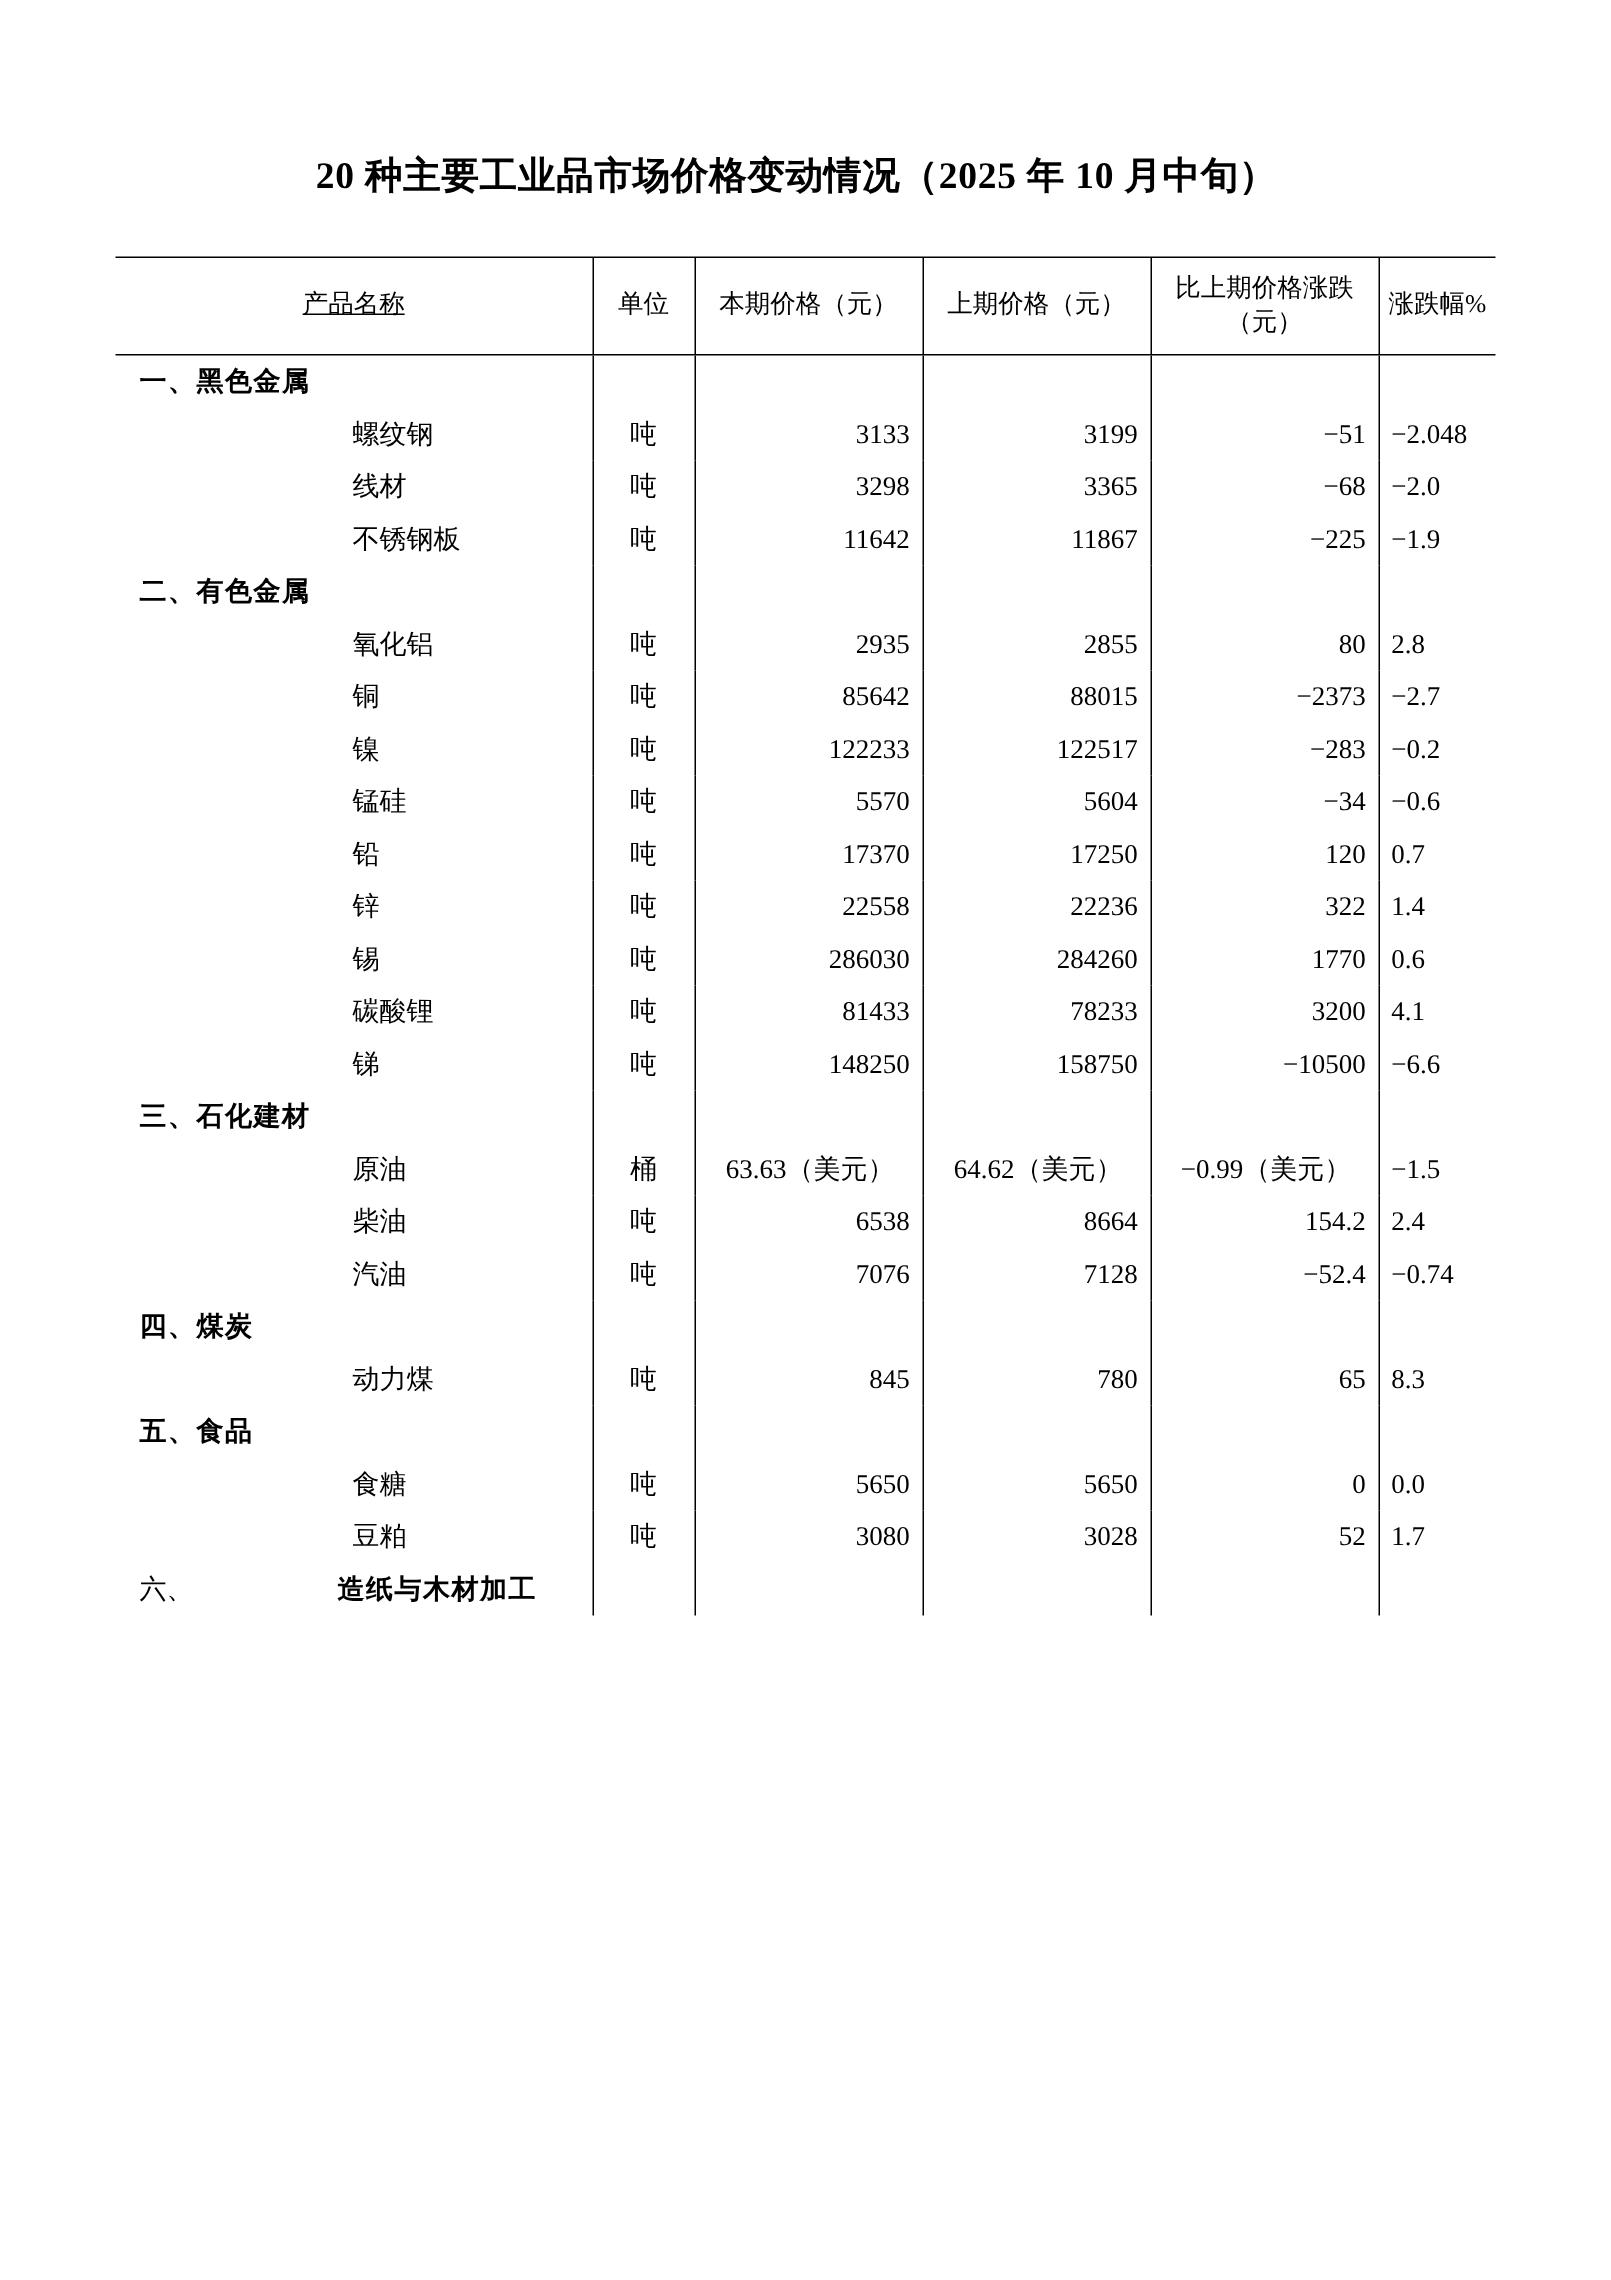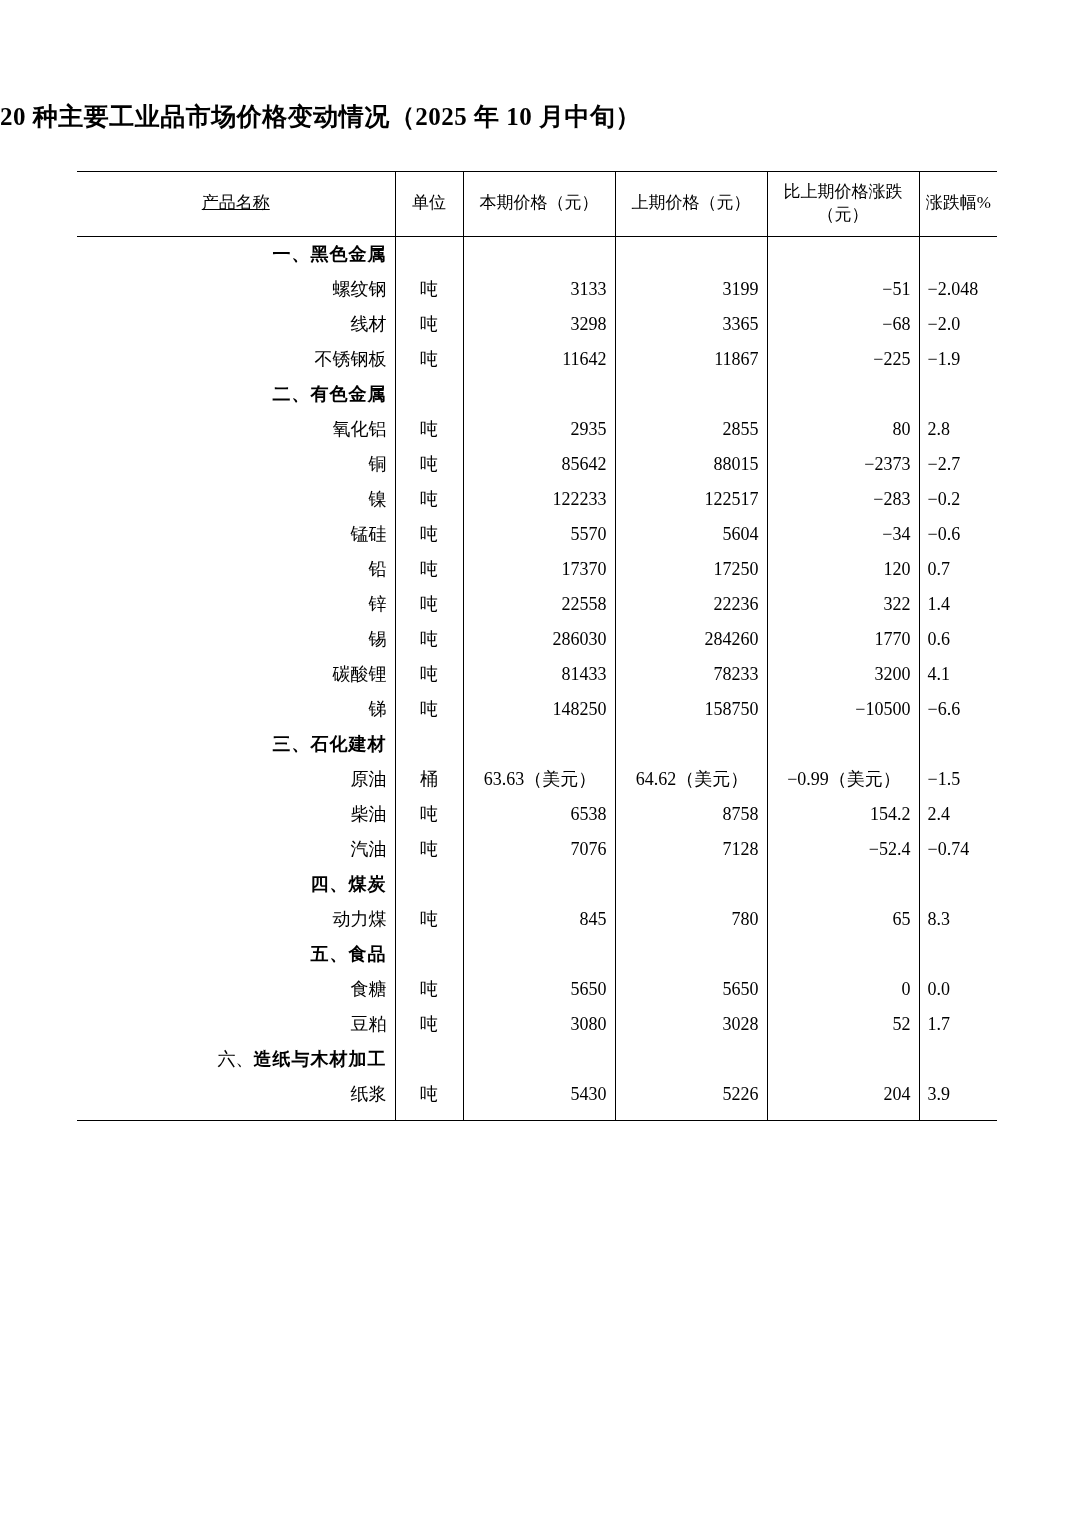--- a/index.html
+++ b/index.html
@@ -15,21 +15,21 @@
     position: relative;
   }
   .page {
     width: 1074px;
     height: 1520px;
     box-sizing: border-box;
     padding: 0;
     position: relative;
   }
   .doc-title {
-    text-align: left;
+    text-align: center;
     font-size: 25px;
     font-weight: bold;
     letter-spacing: 0.5px;
     margin: 100px 12px 0 0;
     font-family: "Liberation Serif", "DejaVu Serif", serif;
   }
   table.price-table {
     border-collapse: collapse;
     margin: 38px auto 0 auto;
     width: 920px;
@@ -63,21 +63,21 @@
     line-height: 1.3;
     height: 28px;
     font-size: 18px;
   }
   table.price-table tbody td.first { border-left: none; }
   table.price-table tbody tr.last-row td {
     border-bottom: 1.6px solid #000;
     padding-bottom: 12px;
   }
   td.name {
-    text-align: right;
+    text-align: left;
     white-space: nowrap;
   }
   td.name .indent {
     display: inline-block;
     padding-left: 150px;
   }
   td.name .cat {
     font-weight: bold;
     display: inline-block;
     padding-left: 8px;
@@ -248,21 +248,21 @@
           <td class="unit">桶</td>
           <td class="num center">63.63（美元）</td>
           <td class="num center">64.62（美元）</td>
           <td class="num center">−0.99（美元）</td>
           <td class="pct">−1.5</td>
         </tr>
         <tr>
           <td class="name first"><span class="indent">柴油</span></td>
           <td class="unit">吨</td>
           <td class="num">6538</td>
-          <td class="num">8758</td>
+          <td class="num">8664</td>
           <td class="num">154.2</td>
           <td class="pct">2.4</td>
         </tr>
         <tr>
           <td class="name first"><span class="indent">汽油</span></td>
           <td class="unit">吨</td>
           <td class="num">7076</td>
           <td class="num">7128</td>
           <td class="num">−52.4</td>
           <td class="pct">−0.74</td>
@@ -308,24 +308,16 @@
           <td class="pct">1.7</td>
         </tr>
         <tr>
           <td class="name first"><span class="cat-num">六、</span><span class="cat-text-right" style="font-weight: bold; letter-spacing: 1px;">造纸与木材加工</span></td>
           <td>&nbsp;</td>
           <td>&nbsp;</td>
           <td>&nbsp;</td>
           <td>&nbsp;</td>
           <td>&nbsp;</td>
         </tr>
-        <tr class="last-row">
-          <td class="name first"><span class="indent">纸浆</span></td>
-          <td class="unit">吨</td>
-          <td class="num">5430</td>
-          <td class="num">5226</td>
-          <td class="num">204</td>
-          <td class="pct">3.9</td>
-        </tr>
       </tbody>
   </table>
 
 </div>
 
 </body></html>

